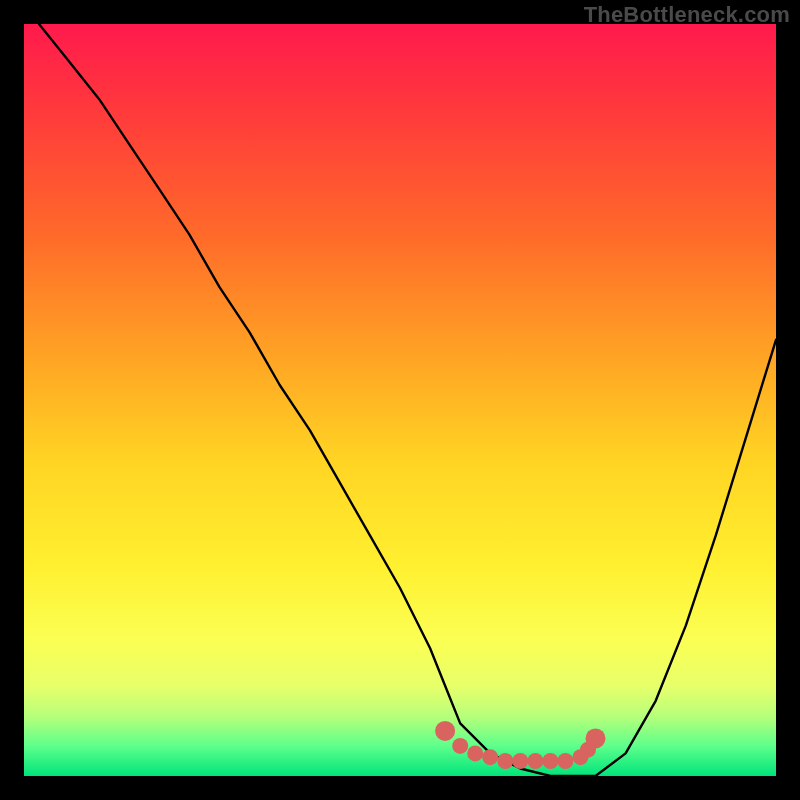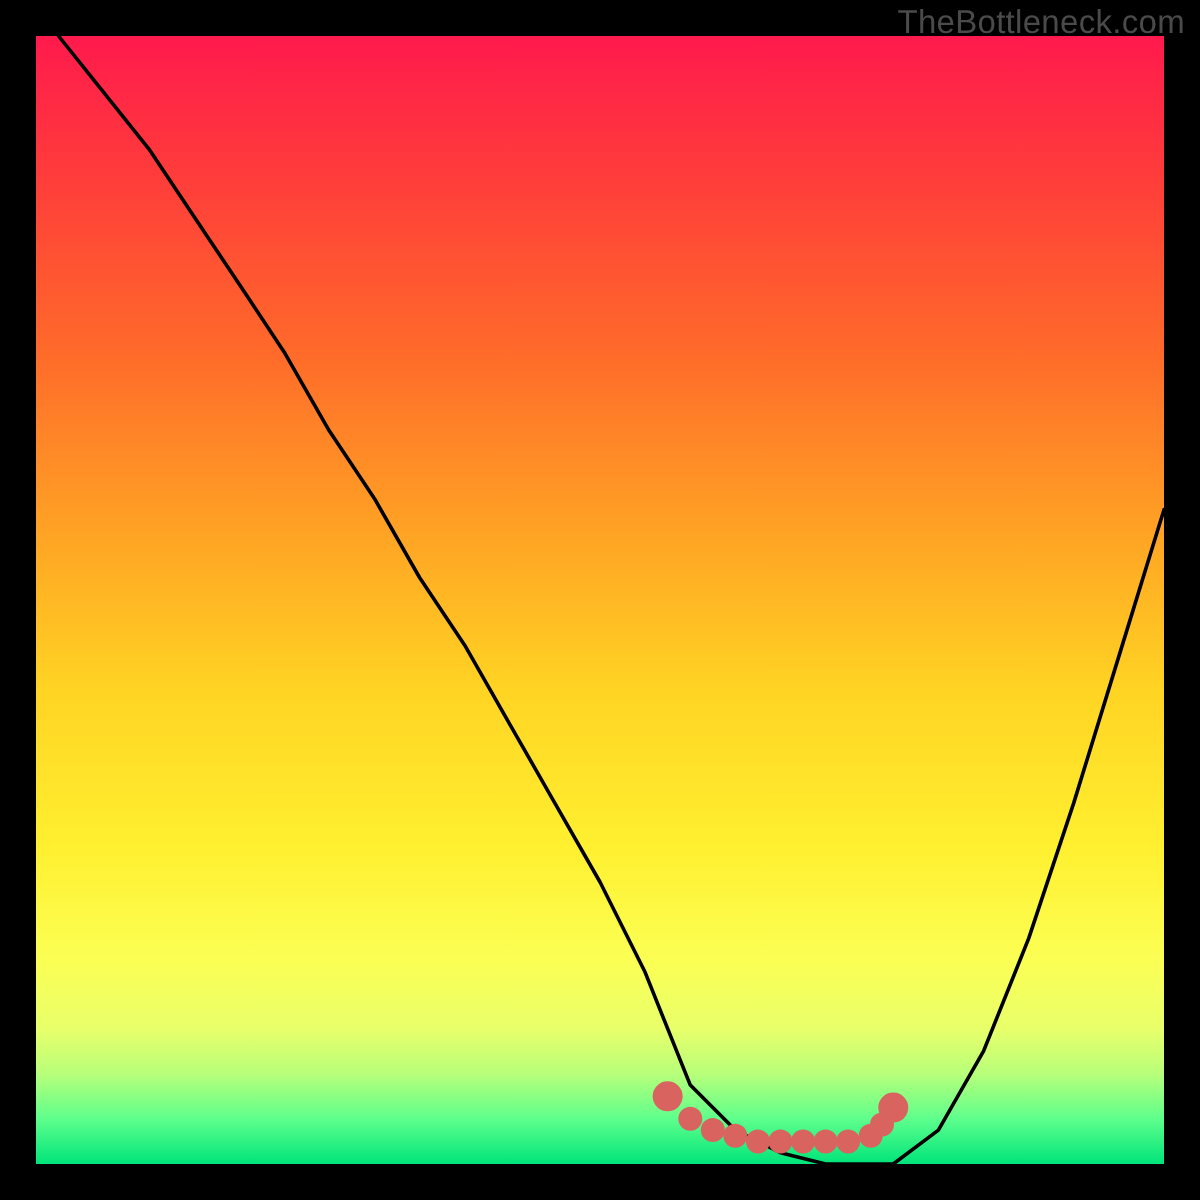--- a/index.html
+++ b/index.html
@@ -29,21 +29,21 @@
       #b8ff7a 92%,
       #5eff8c 96%,
       #00e47a 100%);
   }
   .watermark {
     position: absolute;
     top: 2px;
     right: 10px;
     color: #4a4a4a;
     font-size: 22px;
-    font-weight: 400;
+    font-weight: 700;
     letter-spacing: 0.2px;
   }
   svg.plot {
     position: absolute;
     left: 24px;
     top: 24px;
     width: 752px;
     height: 752px;
   }
 </style>

